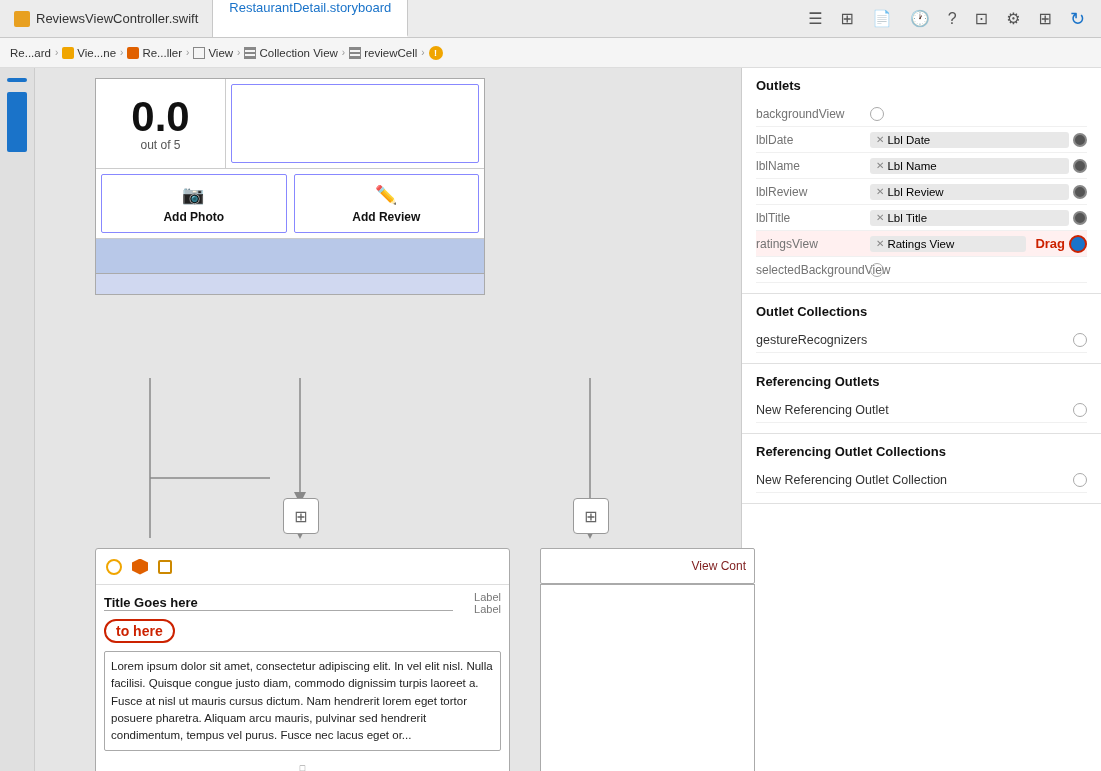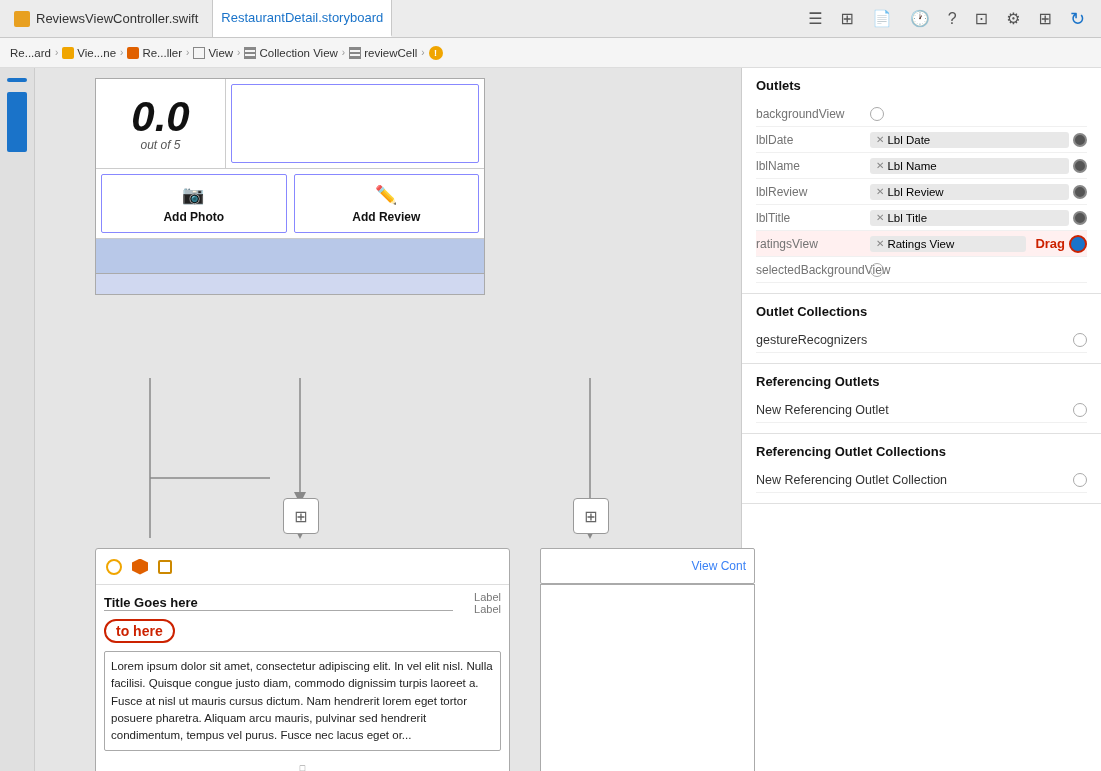--- a/index.html
+++ b/index.html
@@ -9,21 +9,21 @@
     .top-bar {
       display: flex; align-items: center; background: #ececec;
       border-bottom: 1px solid #c8c8c8; height: 38px; flex-shrink: 0;
     }
     .tab-file {
       display: flex; align-items: center; gap: 6px; padding: 0 14px; height: 100%;
       font-size: 13px; color: #333; border-right: 1px solid #c8c8c8;
     }
     .tab-file-icon { width: 16px; height: 16px; background: #e8a020; border-radius: 2px; display: inline-block; }
     .tab-storyboard {
-      display: flex; align-items: center; padding: 0 8px; height: 100%;
+      display: flex; padding: 0 16px; height: 100%;
       font-size: 13px; color: #1a73c9; background: white;
       border-right: 1px solid #c8c8c8; border-bottom: 2px solid white;
     }
     .top-bar-spacer { flex: 1; }
     .top-bar-icons { display: flex; gap: 18px; padding: 0 16px; align-items: center; }
     .top-bar-icon { font-size: 16px; color: #555; cursor: pointer; }
     .top-bar-refresh { font-size: 18px; color: #1a73c9; }
 
     
     .breadcrumb {
@@ -55,21 +55,21 @@
     }
 
     .review-cell {
       background: white; border: 1px solid #aaa; width: 390px;
     }
 
     .cell-top-row {
       display: flex; border-bottom: 1px solid #ccc; height: 90px;
     }
     .cell-rating-box {
-      width: 130px; border-right: 1px solid #ccc; display: flex; flex-direction: column; align-items: center; justify-content: center; padding: 10px; font-style: italic;
+      width: 130px; border-right: 1px solid #ccc; display: flex; flex-direction: column; align-items: center; justify-content: center; padding: 10px;
     }
     .rating-number { font-size: 42px; font-weight: 700; color: #111; line-height: 1; }
     .rating-sub { font-size: 12px; color: #555; }
     .cell-name-box {
       flex: 1; border: 1.5px solid #8888ff; margin: 5px; border-radius: 2px;
     }
 
     .cell-buttons-row {
       display: flex; height: 70px; border-bottom: 1px solid #ccc;
     }
@@ -154,21 +154,21 @@
     .conn-box {
       position: absolute; width: 36px; height: 36px;
       border: 1.5px solid #999; border-radius: 4px; background: white;
       display: flex; align-items: center; justify-content: center; font-size: 16px; color: #666;
     }
 
     
     .view-cont-bar {
       position: absolute; background: white; border: 1.5px solid #aaa;
       border-radius: 2px; display: flex; align-items: center; justify-content: flex-end;
-      padding-right: 8px; font-size: 12px; color: #3b82f6; padding-left: 32px;
+      padding-right: 8px; font-size: 12px; color: #7f1d1d; padding-left: 32px;
     }
   </style>
 </head>
 <body>
 
 <div class="top-bar">
   <div class="tab-file">
     <span class="tab-file-icon"></span>
     <span>ReviewsViewController.swift</span>
   </div>

